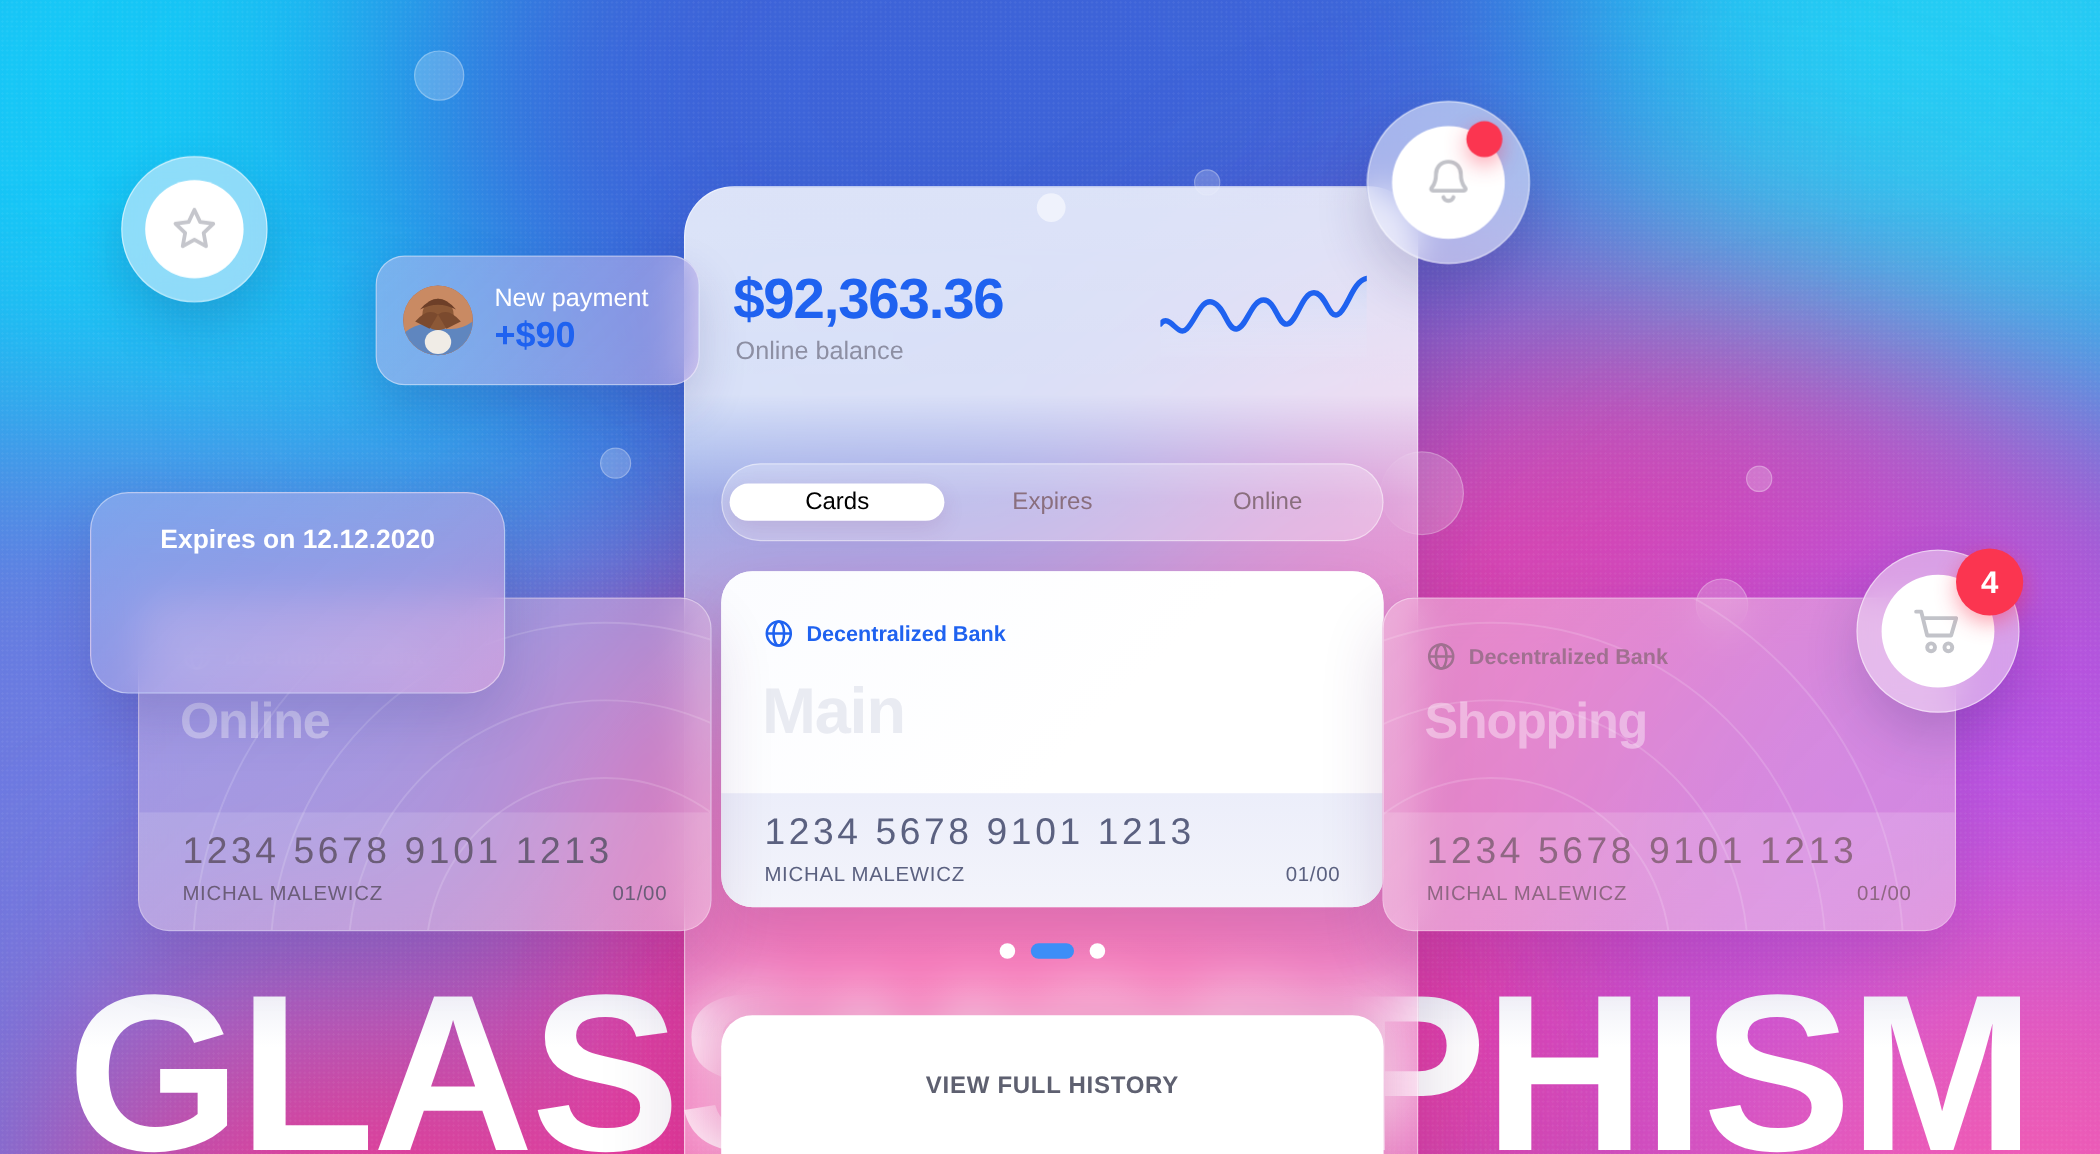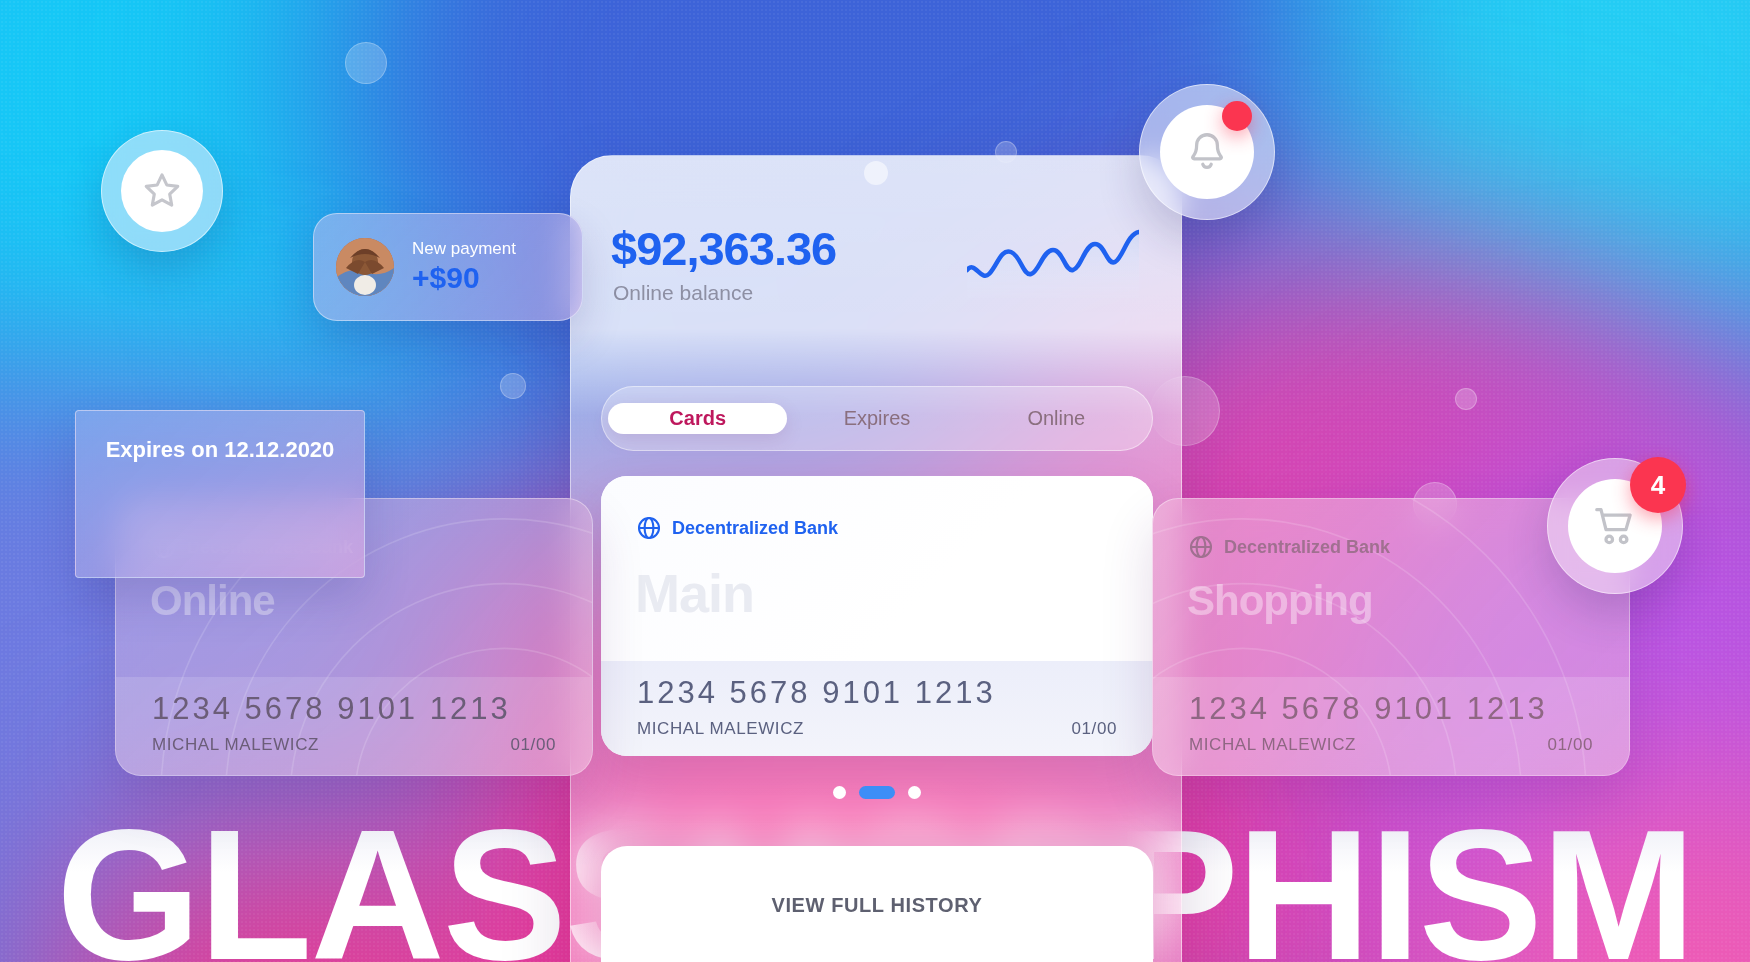--- a/index.html
+++ b/index.html
@@ -73,21 +73,21 @@
       font-size:21px; color:#8d8fa3; }
   #spark { position:absolute; right:42px; top:32px; width:172px; height:80px; }
 
   #tabs { position:absolute; left:30px; top:230px; width:552px; height:65px;
     border-radius:33px;
     background:rgba(255,255,255,.30);
     border:1px solid rgba(255,255,255,.45);
     display:flex; align-items:center; padding:6px;
   }
   .tab { flex:1; text-align:center; font-size:20px; color:#8a6f7e; }
-  .tab.active { background:#fff; color:#be185d; font-weight:bold;
+  .tab.active { background:#fff; color:#000000; font-weight:normal;
                 border-radius:28px; padding:4px 0;
                 box-shadow:0 6px 18px rgba(140,60,110,.14); }
 
   
   #main-card { position:absolute; left:30px; top:320px; width:552px; height:280px;
     border-radius:26px; overflow:hidden;
     background:#fff;
     box-shadow:0 22px 48px rgba(90,40,110,.16);
   }
   #main-card .top { position:relative; height:185px;
@@ -155,26 +155,26 @@
   
   #payment { position:absolute; left:313px; top:213px; width:270px; height:108px;
      border-radius:24px;
      background:linear-gradient(135deg, rgba(168,186,240,.62) 0%, rgba(206,178,232,.55) 100%);
      backdrop-filter:blur(16px); -webkit-backdrop-filter:blur(16px);
      border:1px solid rgba(255,255,255,.42);
      box-shadow:0 18px 40px rgba(50,40,120,.18);
      display:flex; align-items:center; padding:0 22px; gap:18px; }
   #avatar { width:58px; height:58px; border-radius:50%; overflow:hidden;
      flex:none; position:relative; background:#b9643f; }
-  #pay-title { font-size:17px; color:#ffffff; }
+  #pay-title { font-size:21px; color:#ffffff; }
   #pay-amount { font-size:30px; font-weight:bold; color:#1f62f0; margin-top:2px; }
 
   
-  #expires { position:absolute; left:75px; top:410px; width:290px; height:168px;
-     border-radius:4px;
+  #expires { position:absolute; left:75px; top:410px; width:346px; height:168px;
+     border-radius:32px;
      background:linear-gradient(135deg, rgba(150,178,240,.60) 0%, rgba(226,168,224,.55) 100%);
      backdrop-filter:blur(16px); -webkit-backdrop-filter:blur(16px);
      border:1px solid rgba(255,255,255,.42);
      box-shadow:0 20px 46px rgba(50,40,120,.18); }
   #expires-text { position:absolute; left:0; right:0; top:26px; text-align:center;
      font-size:22px; font-weight:bold; color:#fff; }
   #renew-btn { position:absolute; left:25px; right:25px; top:76px; height:66px;
      background:#fff; border-radius:14px;
      box-shadow:0 10px 26px rgba(60,30,110,.18);
      display:flex; align-items:center; justify-content:center;

